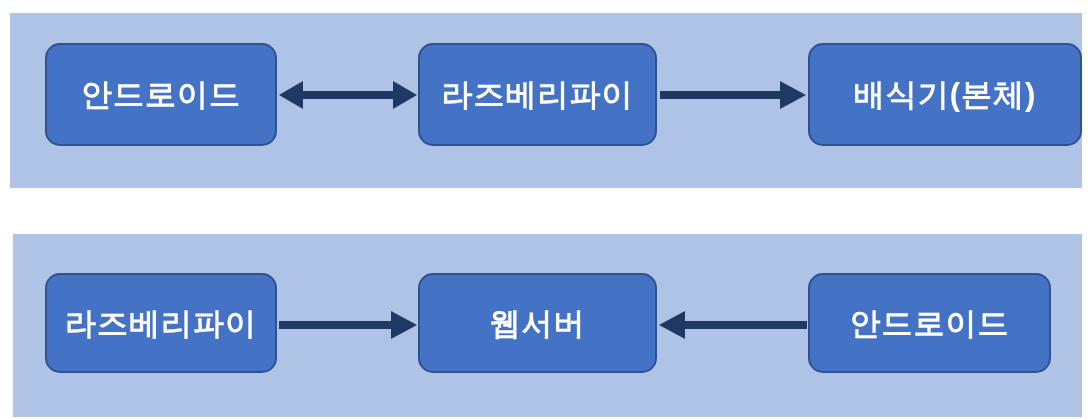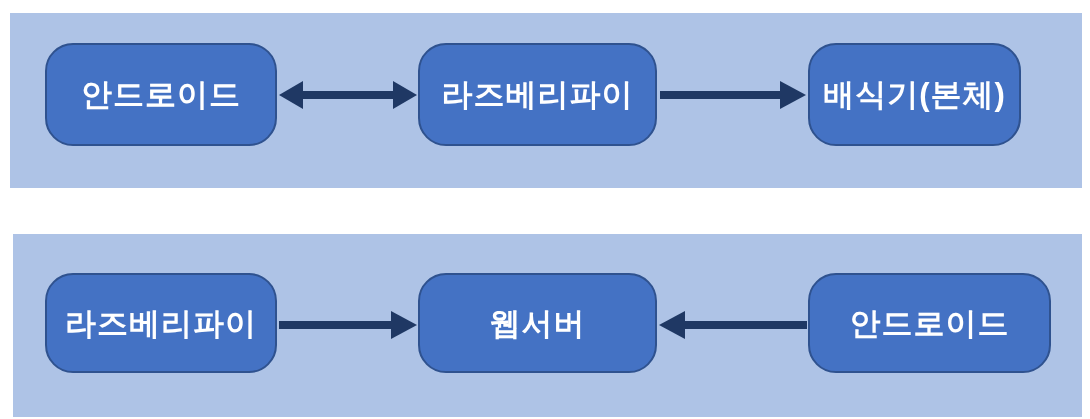--- a/index.html
+++ b/index.html
@@ -29,35 +29,35 @@
     left: 13px;
     top: 234px;
     width: 1069px;
     height: 183px;
   }
   .node {
     position: absolute;
     box-sizing: border-box;
     background: #4472c4;
     border: 2px solid #2f528f;
-    border-radius: 28px;
+    border-radius: 15px;
     color: #ffffff;
     font-size: 31px;
     font-weight: bold;
     letter-spacing: 1px;
     display: flex;
     align-items: center;
     justify-content: center;
     text-align: center;
     line-height: 1;
   }
   
   .node-a { left: 45px;  top: 43px;  width: 232px; height: 103px; }
   .node-b { left: 418px; top: 43px;  width: 239px; height: 103px; }
-  .node-c { left: 808px; top: 43px;  width: 213px; height: 103px; }
+  .node-c { left: 808px; top: 43px;  width: 274px; height: 103px; }
   
   .node-d { left: 45px;  top: 273px; width: 232px; height: 100px; }
   .node-e { left: 418px; top: 273px; width: 239px; height: 100px; text-align: right; }
   .node-f { left: 808px; top: 273px; width: 243px; height: 100px; }
 
   .arrow {
     position: absolute;
     display: block;
   }
   .arrow line    { stroke: #1f3864; stroke-width: 8; }

